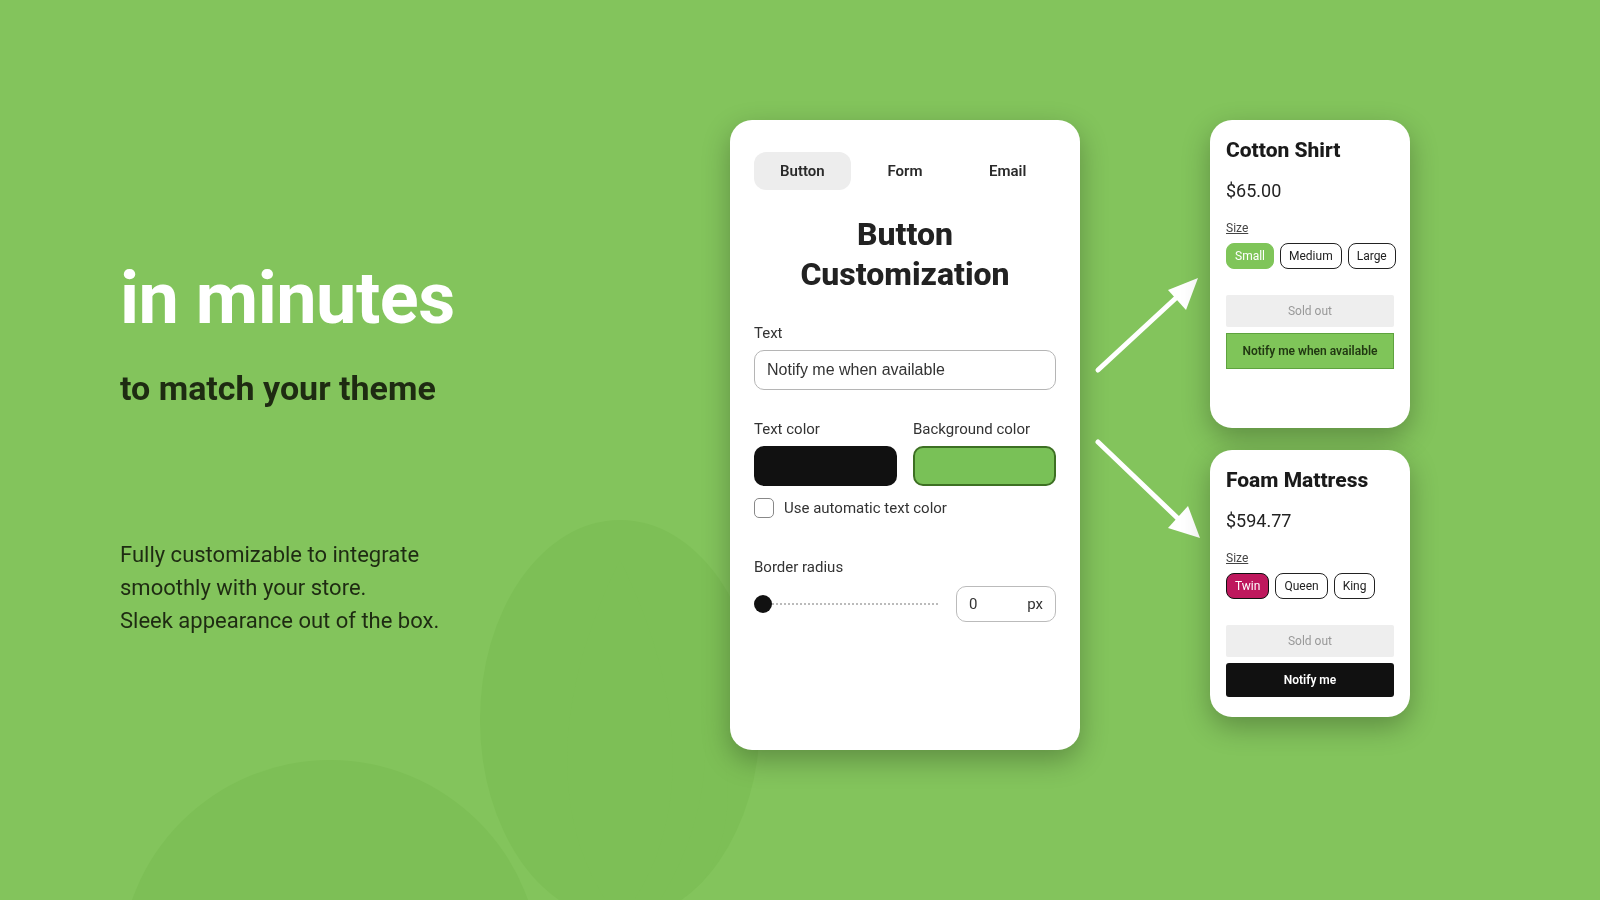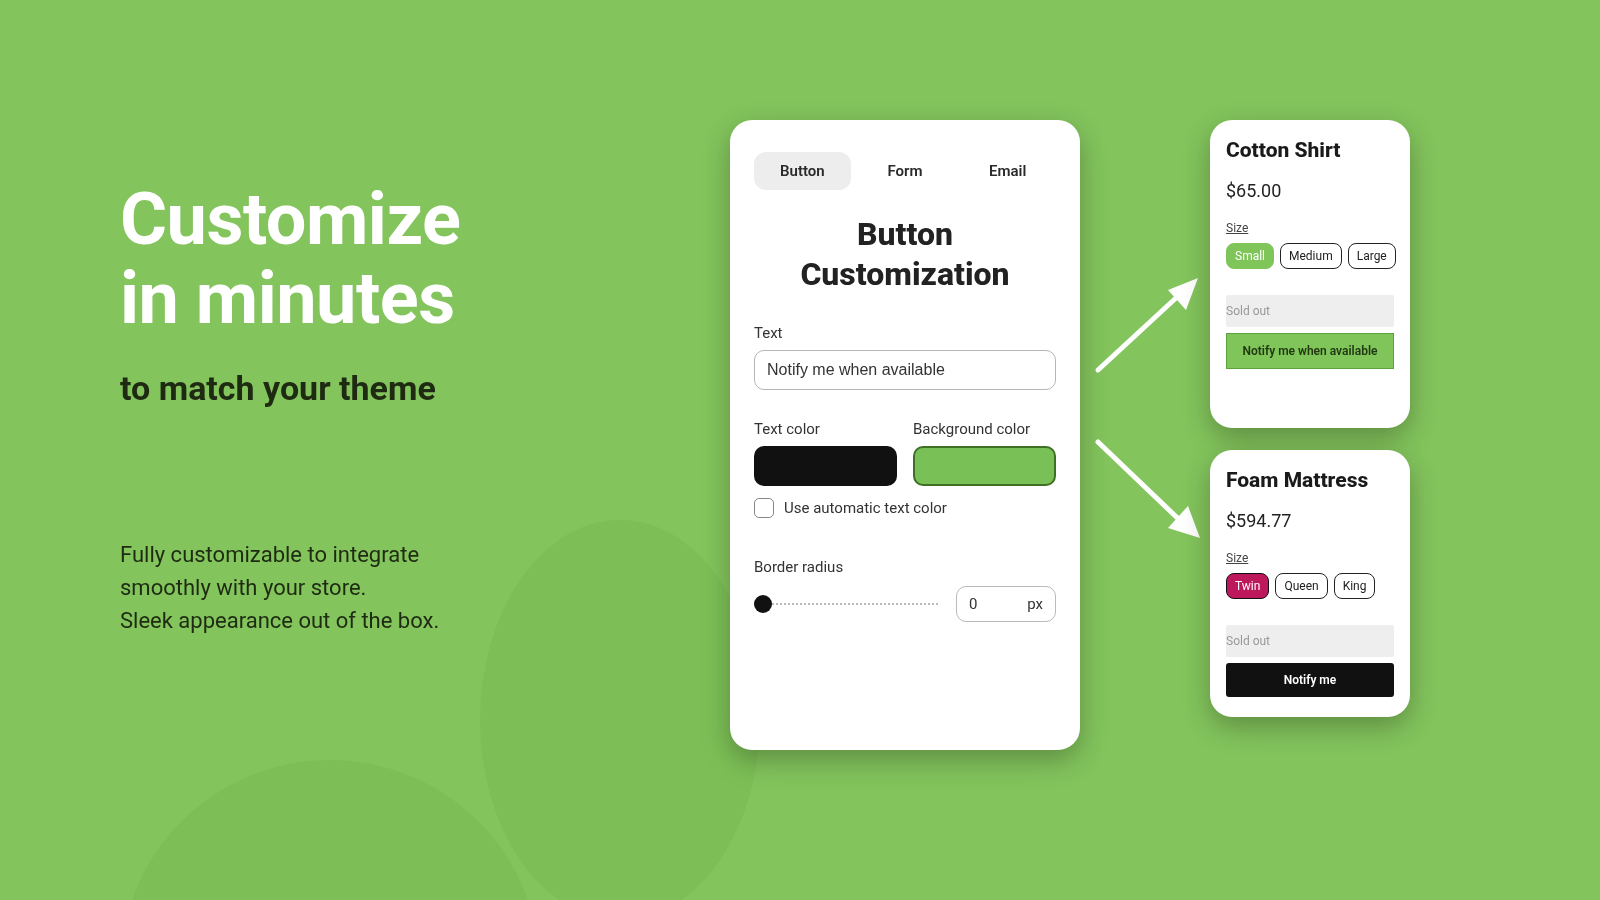--- a/index.html
+++ b/index.html
@@ -210,22 +210,23 @@
     color: #222;
     cursor: pointer;
     background: #fff;
   }
   .size-opt.sel-green { background: #7fc559; border-color: #7fc559; color: #fff; }
   .size-opt.sel-black { background: #be185d; border-color: #111; color: #fff; }
   .soldout {
     width: 100%;
     background: #eee;
     color: #999;
+    text-align: center;
     font-size: 12px;
-    padding: 9px 0;
+    padding: 9px 12px;
     border-radius: 2px;
     margin-bottom: 6px;
   }
   .notify-btn {
     width: 100%;
     text-align: center;
     font-size: 12px;
     font-weight: 600;
     padding: 10px 0;
     cursor: pointer;
@@ -242,21 +243,21 @@
 </head>
 <body>
 
 <div class="bg-shape sh1"></div>
 <svg class="bg-shape leaf" viewBox="0 0 280 400">
   <path d="M140 400 C 60 300 80 160 140 40 C 200 160 220 300 140 400 Z M 180 380 C 230 300 230 220 220 180 C 260 240 260 330 200 390 Z" fill="#7dbf56"></path>
 </svg>
 
 <div class="hero">
   <h1>
-    <span>Customize</span><br>
+    <br>
     <span>in minutes</span>
   </h1>
   <div class="sub">to match your theme</div>
   <div class="body">
     <span>Fully customizable to integrate</span><br>
     <span>smoothly with your store.</span><br>
     <span>Sleek appearance out of the box.</span>
   </div>
 </div>
 

